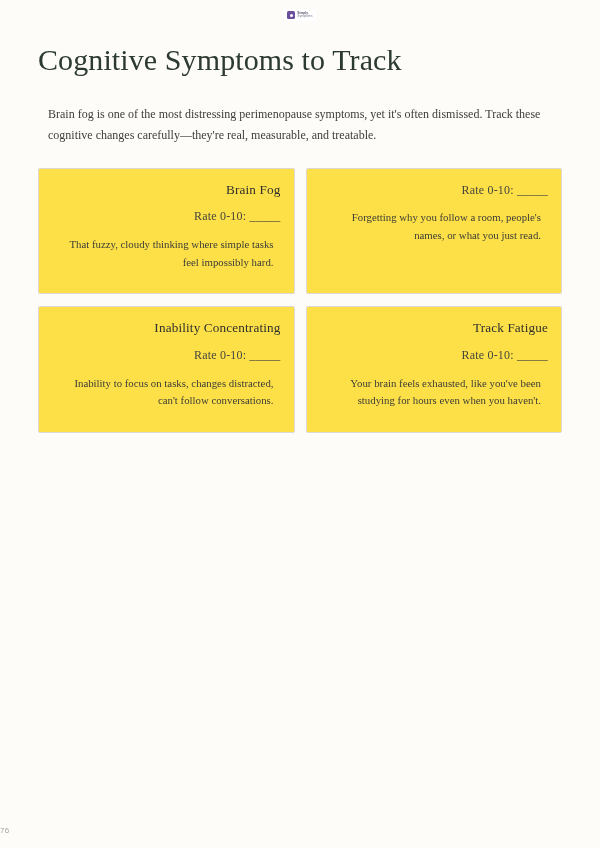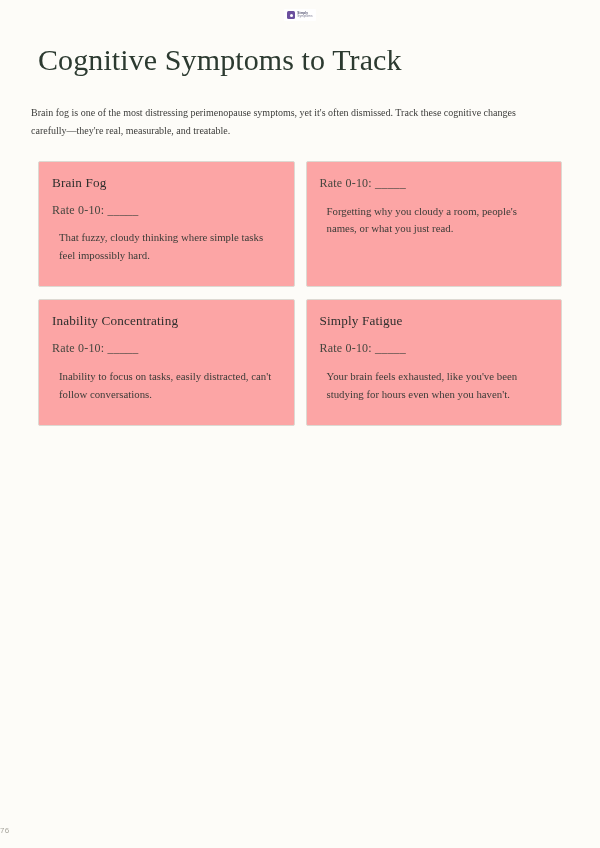--- a/index.html
+++ b/index.html
@@ -73,41 +73,42 @@
     font-size: 30px;
     font-weight: 400;
     line-height: 1.18;
     letter-spacing: 0.1px;
     color: #2c3a30;
     font-family: "Liberation Serif", "DejaVu Serif", serif;
   }
 
   
   .intro {
-    margin: 27px 38px 0 31px;
+    margin: 27px 38px 0 48px;
     max-width: 500px;
-    font-size: 10px;
+    font-size: 12px;
     line-height: 1.72;
     color: #3c3c3a;
   }
 
   
   .grid {
     margin: 22px 38px 0 38px;
     display: grid;
     grid-template-columns: 1fr 1fr;
     column-gap: 11px;
     row-gap: 12px;
   }
   .card {
     border: 1px solid #ddd9d2;
-    background: #fca5a5;
+    background: #fde047;
     border-radius: 2px;
     padding: 13px 13px 15px 13px;
     box-sizing: border-box;
+    text-align: right;
   }
   .card-title {
     font-size: 13.2px;
     color: #2f2f2d;
     margin: 0 0 11px 0;
     font-weight: 400;
     line-height: 1.2;
     letter-spacing: 0.15px;
   }
   .card-rate {
@@ -163,31 +164,31 @@
   <div class="grid">
 
     <div class="card">
       <h2 class="card-title">Brain Fog</h2>
       <p class="card-rate">Rate 0-10: _____</p>
       <p class="card-desc">That fuzzy, cloudy thinking where simple tasks feel impossibly hard.</p>
     </div>
 
     <div class="card">
       <p class="card-rate">Rate 0-10: _____</p>
-      <p class="card-desc">Forgetting why you cloudy a room, people's names, or what you just read.</p>
+      <p class="card-desc">Forgetting why you follow a room, people's names, or what you just read.</p>
     </div>
 
     <div class="card">
       <h2 class="card-title">Inability Concentrating</h2>
       <p class="card-rate">Rate 0-10: _____</p>
-      <p class="card-desc">Inability to focus on tasks, easily distracted, can't follow conversations.</p>
+      <p class="card-desc">Inability to focus on tasks, changes distracted, can't follow conversations.</p>
     </div>
 
     <div class="card">
-      <h2 class="card-title">Simply Fatigue</h2>
+      <h2 class="card-title">Track Fatigue</h2>
       <p class="card-rate">Rate 0-10: _____</p>
       <p class="card-desc">Your brain feels exhausted, like you've been studying for hours even when you haven't.</p>
     </div>
 
   </div>
 
   <div class="page-number">76</div>
 
 </div>
 

